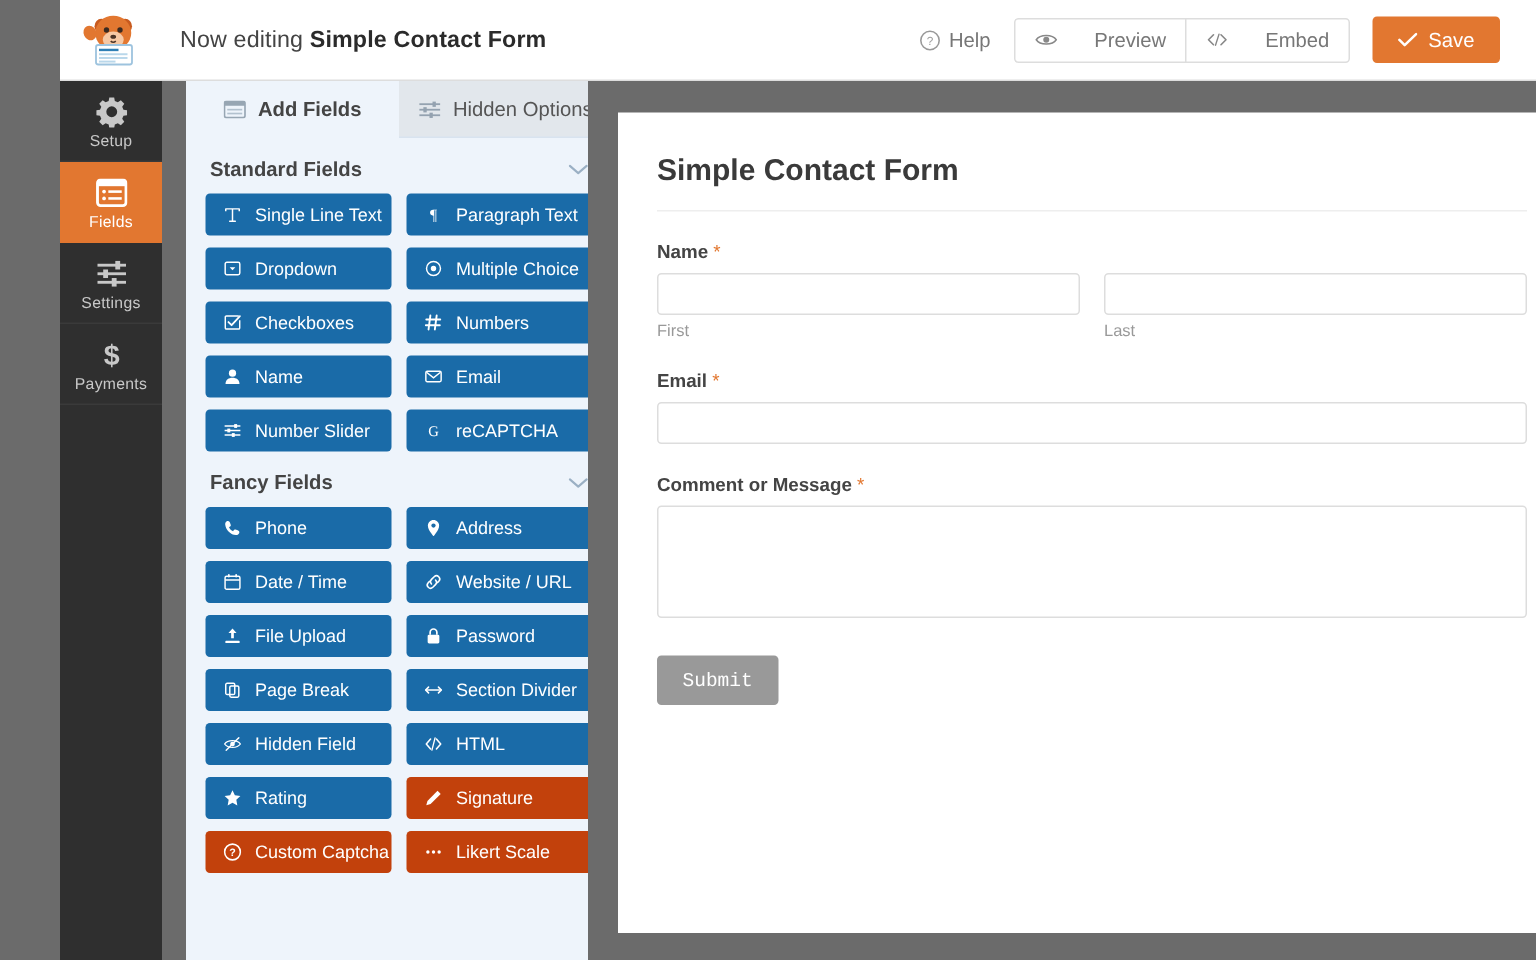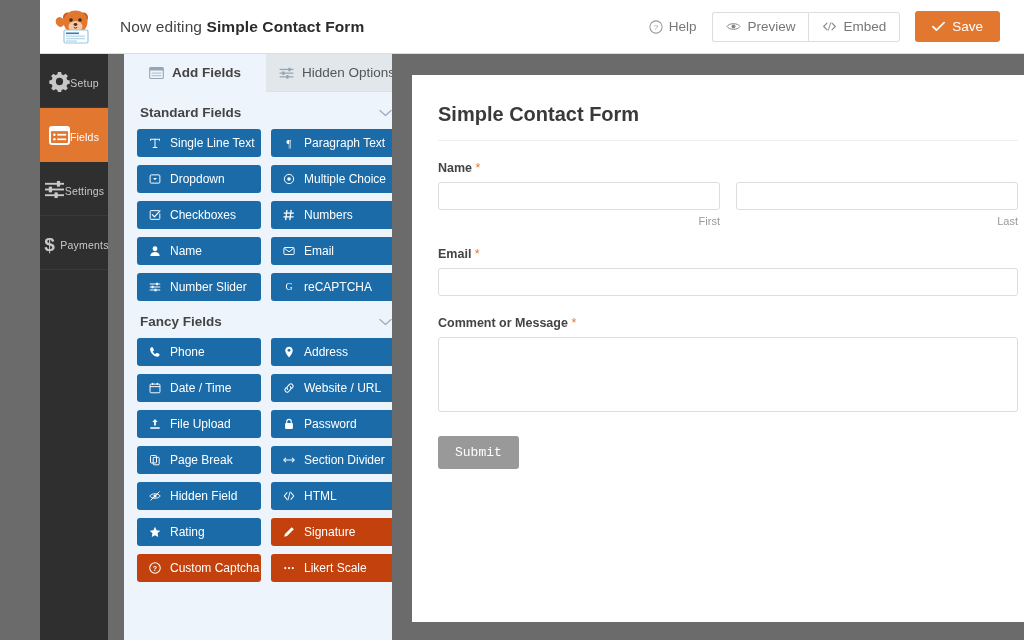--- a/index.html
+++ b/index.html
@@ -30,21 +30,21 @@
     margin-left: auto; display: flex; align-items: center; height: 54px;
     padding-right: 0;
   }
   .help-btn {
     display: flex; align-items: center; gap: 6px; font-size: 13.5px;
     color: #777777; margin-right: 16px; cursor: pointer; background: none;
     border: none; font-family: inherit;
   }
   .btn-group { display: flex; align-items: stretch; }
   .ghost-btn {
-    display: flex; align-items: center; gap: 6px;
+    display: flex; align-items: center; gap: 24px;
     background: #ffffff; border: 1px solid #dddddd; color: #777777;
     font-size: 13.5px; height: 30px; padding: 0 13px; cursor: pointer;
     font-family: inherit;
   }
   .ghost-btn.left  { border-radius: 3px 0 0 3px; border-right: none; }
   .ghost-btn.right { border-radius: 0 3px 3px 0; }
   .save-btn {
     display: flex; align-items: center; gap: 7px; margin-left: 15px;
     background: #e27730; border: none; border-radius: 3px; color: #ffffff;
     font-size: 13.5px; height: 31px; padding: 0 17px; cursor: pointer;
@@ -55,21 +55,21 @@
     justify-content: center; margin-left: 6px; cursor: pointer;
   }
   .close-x { width: 18px; height: 18px; color: #888888; }
 
   
   .leftnav {
     position: absolute; top: 54px; left: 0; width: 68px; height: 586px;
     background: #2f2f2f;
   }
   .navitem {
-    height: 54px; display: flex; flex-direction: row; align-items: center;
+    height: 54px; display: flex; flex-direction: column; align-items: center;
     justify-content: center; color: #c8c8c8; cursor: pointer;
     border-bottom: 1px solid #3a3a3a; padding-top: 2px;
   }
   .navitem .nav-ico { height: 21px; display: flex; align-items: center; }
   .navitem .nav-ico svg { display: block; }
   .navitem .nav-label { font-size: 10.5px; margin-top: 3px; letter-spacing: .2px; }
   .navitem.active { background: #e27730; color: #ffffff; border-bottom-color: #e27730; }
 
   
   .panel {
@@ -126,21 +126,21 @@
     font-size: 12.5px; font-weight: bold; color: #444444; margin-bottom: 7px;
     display: block;
   }
   .req { color: #e27730; font-weight: normal; }
   .inp {
     width: 100%; height: 28px; border: 1px solid #dddddd; border-radius: 3px;
     background: #ffffff; font-family: inherit; font-size: 12px; padding: 0 8px;
   }
   .name-row { display: flex; gap: 16px; }
   .name-col { flex: 1; }
-  .sublabel { font-size: 11px; color: #999999; margin-top: 5px; display: block; text-align: right; }
+  .sublabel { font-size: 11px; color: #999999; margin-top: 5px; display: block; }
   .ta {
     width: 100%; height: 75px; border: 1px solid #dddddd; border-radius: 3px;
     background: #ffffff; font-family: inherit; font-size: 12px; padding: 6px 8px;
     resize: none;
   }
   .submit-btn {
     background: #999999; border: none; border-radius: 3px; color: #ffffff;
     font-size: 13px; padding: 9px 17px; cursor: pointer; font-family: Liberation Mono, monospace;
   }
 </style>

